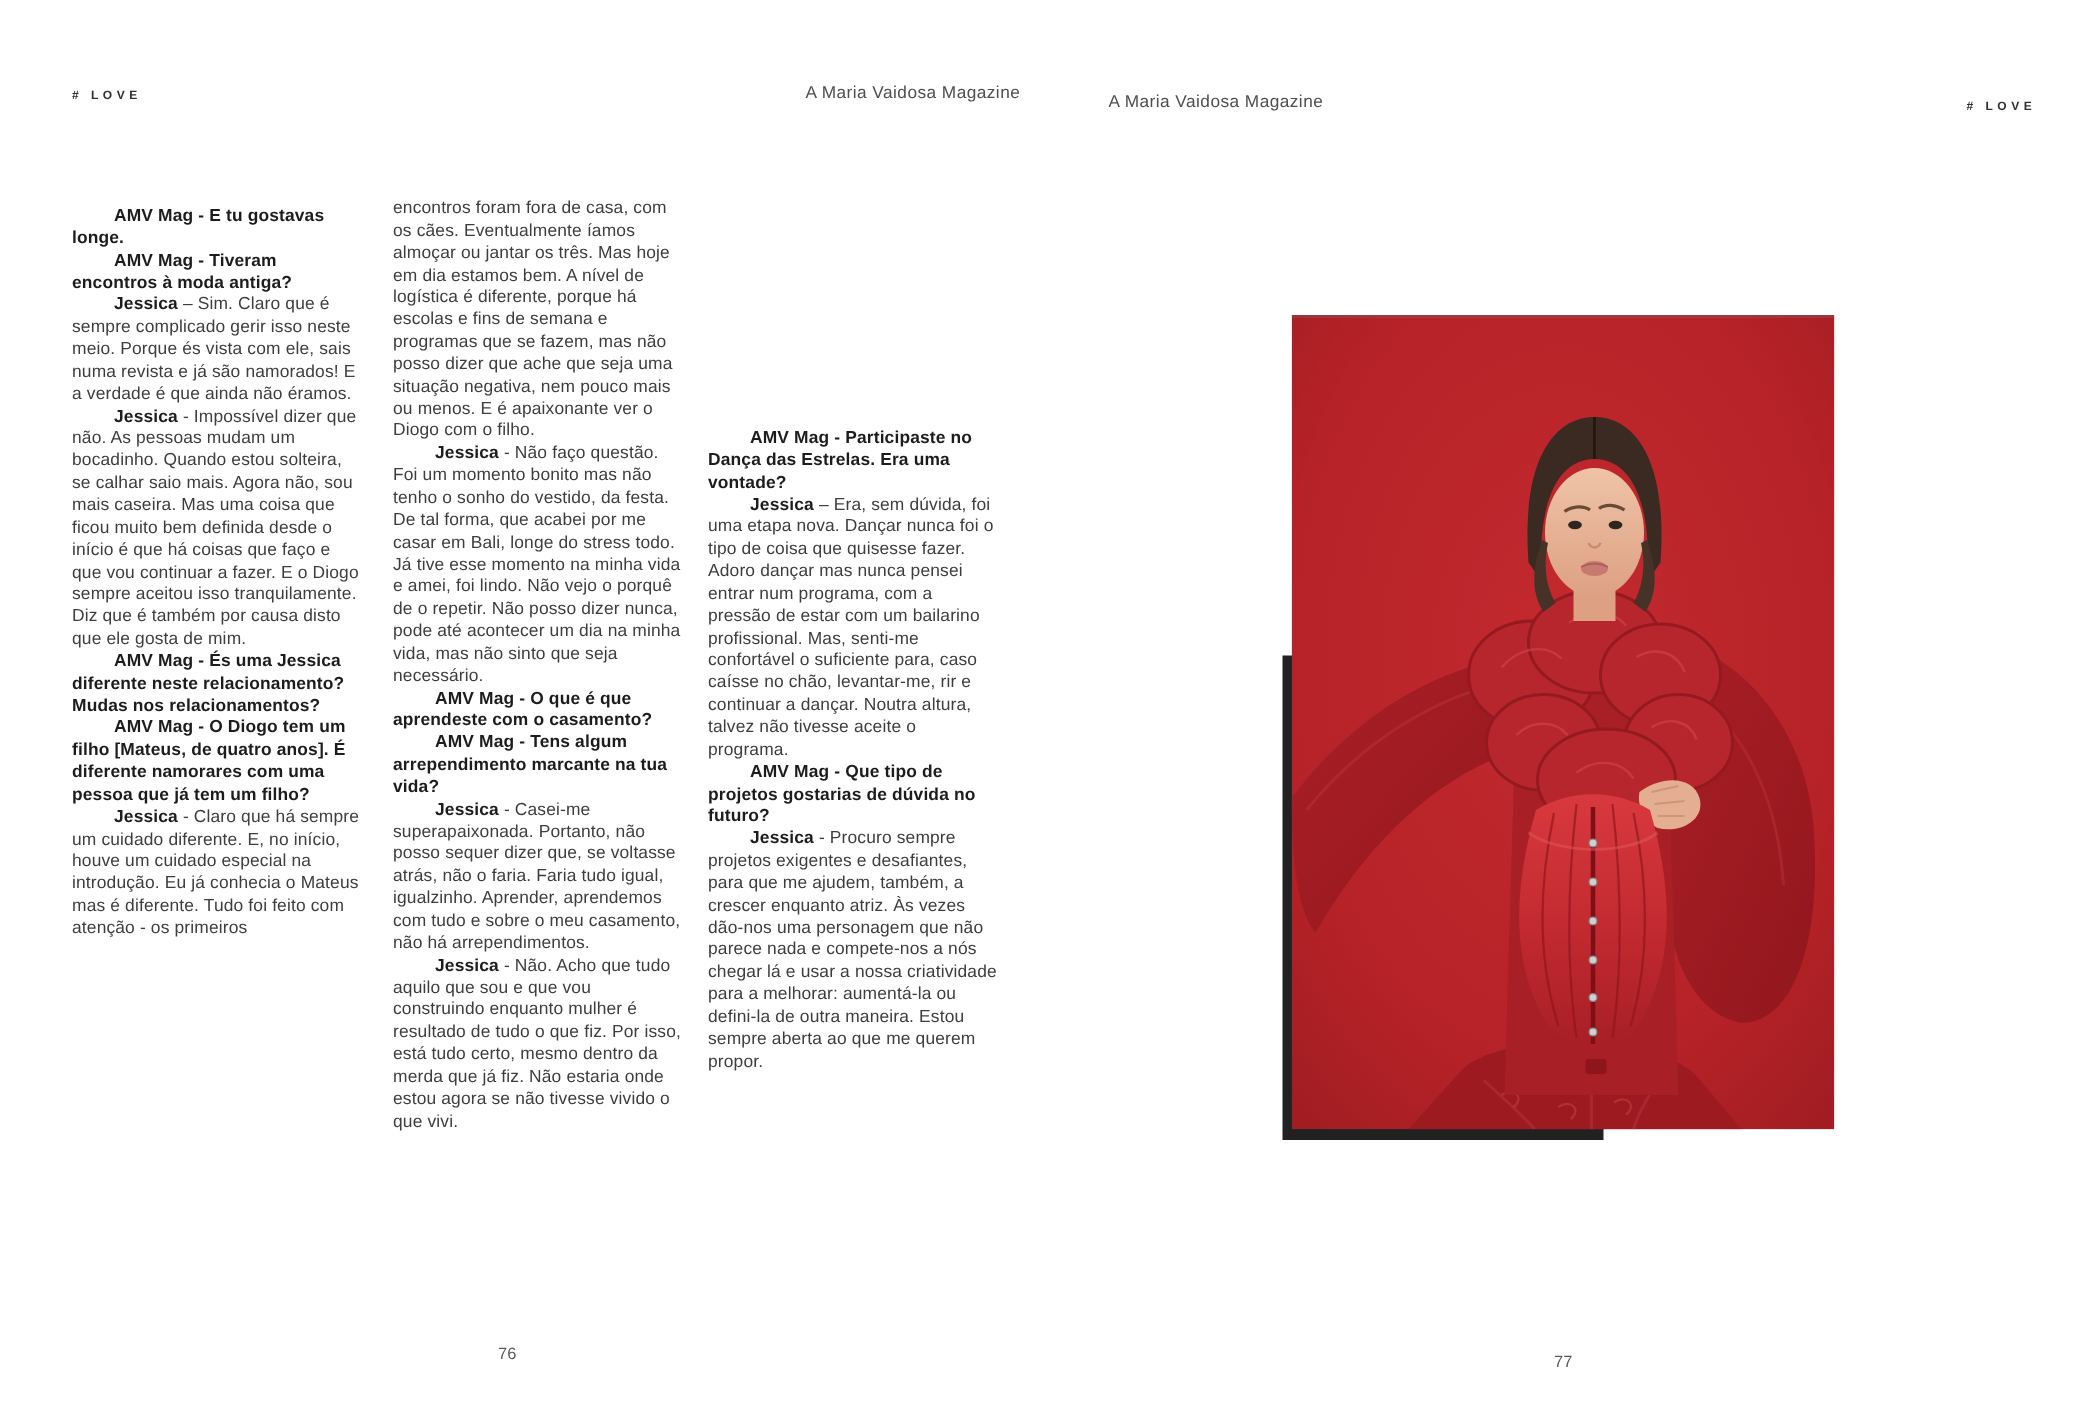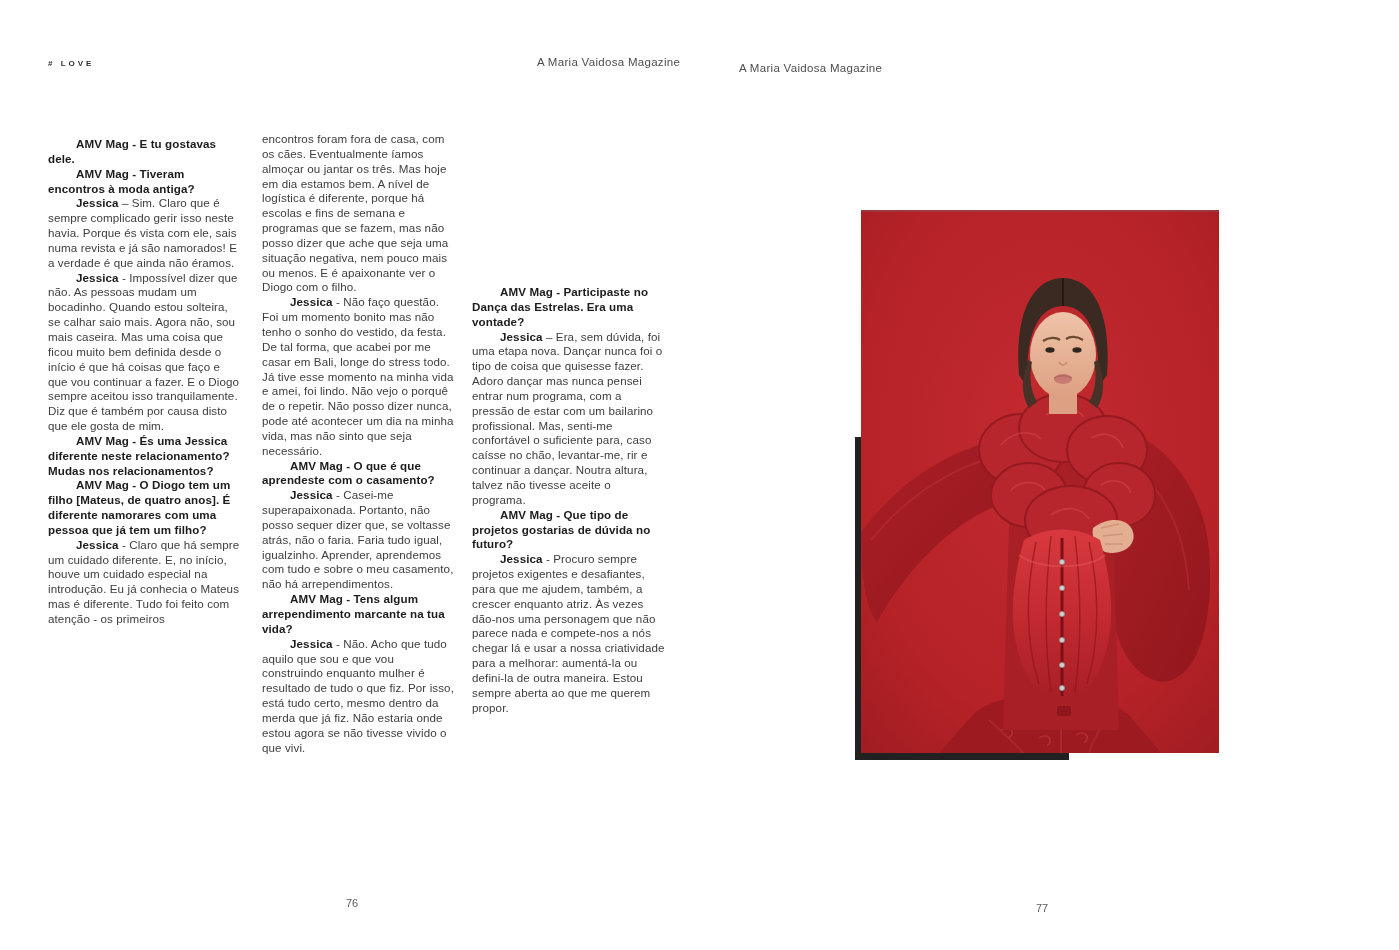--- a/index.html
+++ b/index.html
@@ -1,19 +1,19 @@
 <!DOCTYPE html>
 <html><head>
 <meta charset="utf-8">
 <style>
   * { box-sizing: border-box; }
   html, body { margin: 0; padding: 0; background: #ffffff; }
   .spread {
     position: relative;
-    width: 1219px;
+    width: 1399px;
     height: 950px;
     background: #ffffff;
     font-family: "Liberation Sans", sans-serif;
     overflow: hidden;
   }
   .hashtag {
     position: absolute;
     font-size: 8px;
     font-weight: 700;
     letter-spacing: 3px;
@@ -47,21 +47,21 @@
   .para { margin: 0; text-indent: 28px; }
   .para.q { font-weight: 700; color: #1c1c1c; }
   .para.cont { text-indent: 0; }
   .para b { font-weight: 700; color: #1c1c1c; }
 
   .pagenum {
     position: absolute;
     font-size: 11px;
     color: #5a5a5a;
   }
-  .pagenum-left  { left: 346px;  top: 897px; }
+  .pagenum-left  { left: 332px;  top: 897px; }
   .pagenum-right { left: 1036px; top: 902px; text-align: center; }
 
   .black-frame {
     position: absolute;
     left: 855px; top: 437px;
     width: 214px; height: 323px;
     background: #212121;
   }
   .photo {
     position: absolute;
@@ -75,35 +75,35 @@
 <body>
 
 <div class="spread">
 
   <div class="hashtag hashtag-left"># LOVE</div>
   <div class="mag-title mag-title-left">A Maria Vaidosa Magazine</div>
   <div class="mag-title mag-title-right">A Maria Vaidosa Magazine</div>
   <div class="hashtag hashtag-right"># LOVE</div>
 
   <div class="col col-1">
-    <p class="para q">AMV Mag - E tu gostavas dele.</p>
+    <p class="para q">AMV Mag - E tu gostavas longe.</p>
     <p class="para q">AMV Mag - Tiveram encontros à moda antiga?</p>
-    <p class="para"><b>Jessica</b><span> – Sim. Claro que é sempre complicado gerir isso neste havia. Porque és vista com ele, sais numa revista e já são namorados! E a verdade é que ainda não éramos.</span></p>
+    <p class="para"><b>Jessica</b><span> – Sim. Claro que é sempre complicado gerir isso neste meio. Porque és vista com ele, sais numa revista e já são namorados! E a verdade é que ainda não éramos.</span></p>
     <p class="para"><b>Jessica</b><span> - Impossível dizer que não. As pessoas mudam um bocadinho. Quando estou solteira, se calhar saio mais. Agora não, sou mais caseira. Mas uma coisa que ficou muito bem definida desde o início é que há coisas que faço e que vou continuar a fazer. E o Diogo sempre aceitou isso tranquilamente. Diz que é também por causa disto que ele gosta de mim.</span></p>
     <p class="para q">AMV Mag - És uma Jessica diferente neste relacionamento? Mudas nos relacionamentos?</p>
     <p class="para q">AMV Mag - O Diogo tem um filho [Mateus, de quatro anos]. É diferente namorares com uma pessoa que já tem um filho?</p>
     <p class="para"><b>Jessica</b><span> - Claro que há sempre um cuidado diferente. E, no início, houve um cuidado especial na introdução. Eu já conhecia o Mateus mas é diferente. Tudo foi feito com atenção - os primeiros</span></p>
   </div>
 
   <div class="col col-2">
     <p class="para cont"><span>encontros foram fora de casa, com os cães. Eventualmente íamos almoçar ou jantar os três. Mas hoje em dia estamos bem. A nível de logística é diferente, porque há escolas e fins de semana e programas que se fazem, mas não posso dizer que ache que seja uma situação negativa, nem pouco mais ou menos. E é apaixonante ver o Diogo com o filho.</span></p>
     <p class="para"><b>Jessica</b><span> - Não faço questão. Foi um momento bonito mas não tenho o sonho do vestido, da festa. De tal forma, que acabei por me casar em Bali, longe do stress todo. Já tive esse momento na minha vida e amei, foi lindo. Não vejo o porquê de o repetir. Não posso dizer nunca, pode até acontecer um dia na minha vida, mas não sinto que seja necessário.</span></p>
     <p class="para q">AMV Mag - O que é que aprendeste com o casamento?</p>
+    <p class="para q">AMV Mag - Tens algum arrependimento marcante na tua vida?</p>
     <p class="para"><b>Jessica</b><span> - Casei-me superapaixonada. Portanto, não posso sequer dizer que, se voltasse atrás, não o faria. Faria tudo igual, igualzinho. Aprender, aprendemos com tudo e sobre o meu casamento, não há arrependimentos.</span></p>
-    <p class="para q">AMV Mag - Tens algum arrependimento marcante na tua vida?</p>
     <p class="para"><b>Jessica</b><span> - Não. Acho que tudo aquilo que sou e que vou construindo enquanto mulher é resultado de tudo o que fiz. Por isso, está tudo certo, mesmo dentro da merda que já fiz. Não estaria onde estou agora se não tivesse vivido o que vivi.</span></p>
   </div>
 
   <div class="col col-3">
     <p class="para q">AMV Mag - Participaste no Dança das Estrelas. Era uma vontade?</p>
     <p class="para"><b>Jessica</b><span> – Era, sem dúvida, foi uma etapa nova. Dançar nunca foi o tipo de coisa que quisesse fazer. Adoro dançar mas nunca pensei entrar num programa, com a pressão de estar com um bailarino profissional. Mas, senti-me confortável o suficiente para, caso caísse no chão, levantar-me, rir e continuar a dançar. Noutra altura, talvez não tivesse aceite o programa.</span></p>
     <p class="para q">AMV Mag - Que tipo de projetos gostarias de dúvida no futuro?</p>
     <p class="para"><b>Jessica</b><span> - Procuro sempre projetos exigentes e desafiantes, para que me ajudem, também, a crescer enquanto atriz. Às vezes dão-nos uma personagem que não parece nada e compete-nos a nós chegar lá e usar a nossa criatividade para a melhorar: aumentá-la ou defini-la de outra maneira. Estou sempre aberta ao que me querem propor.</span></p>
   </div>
 

